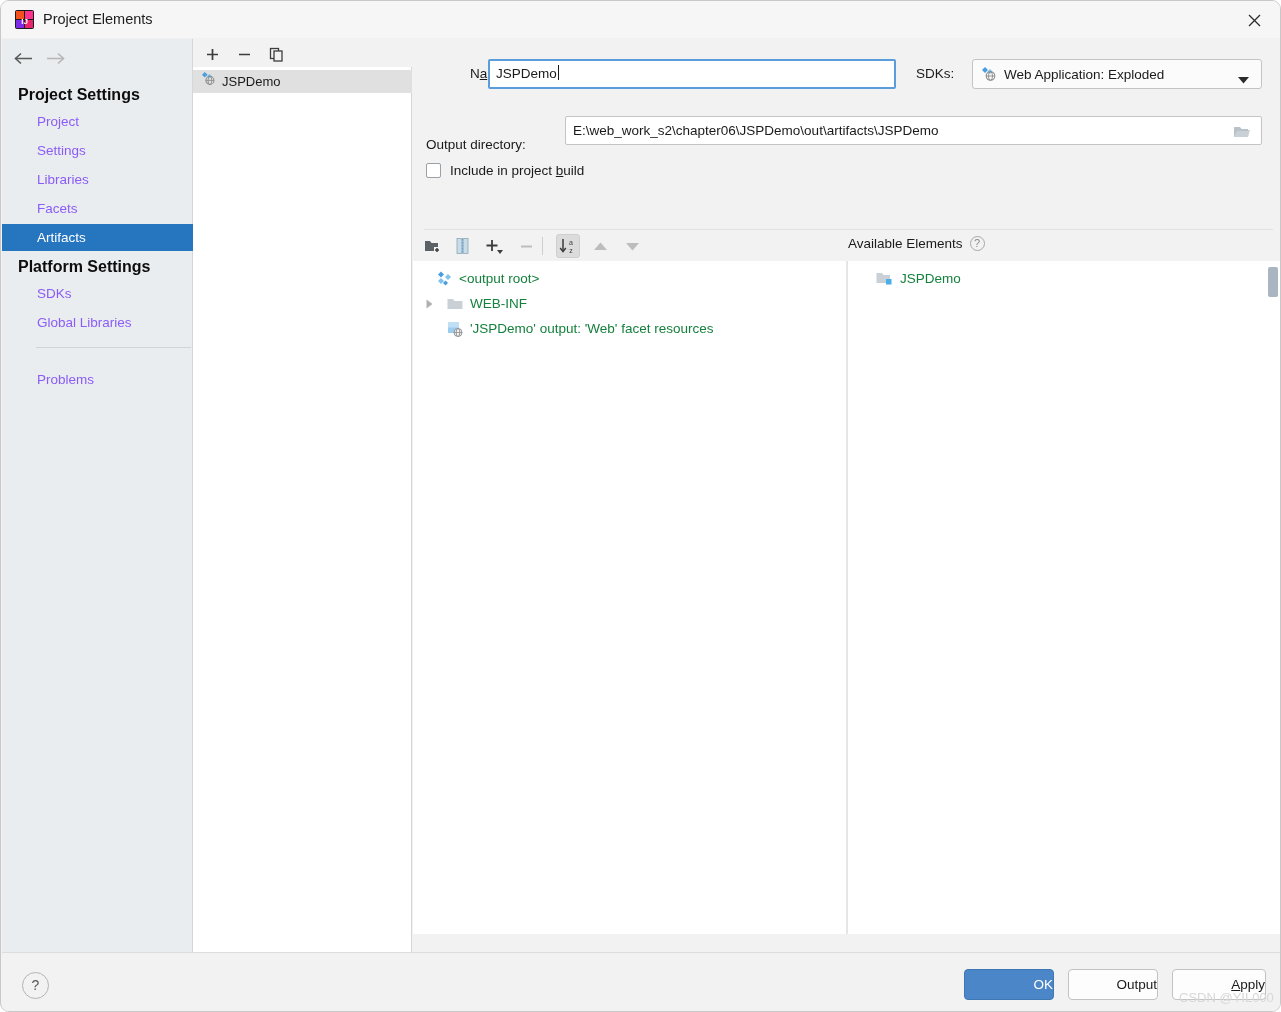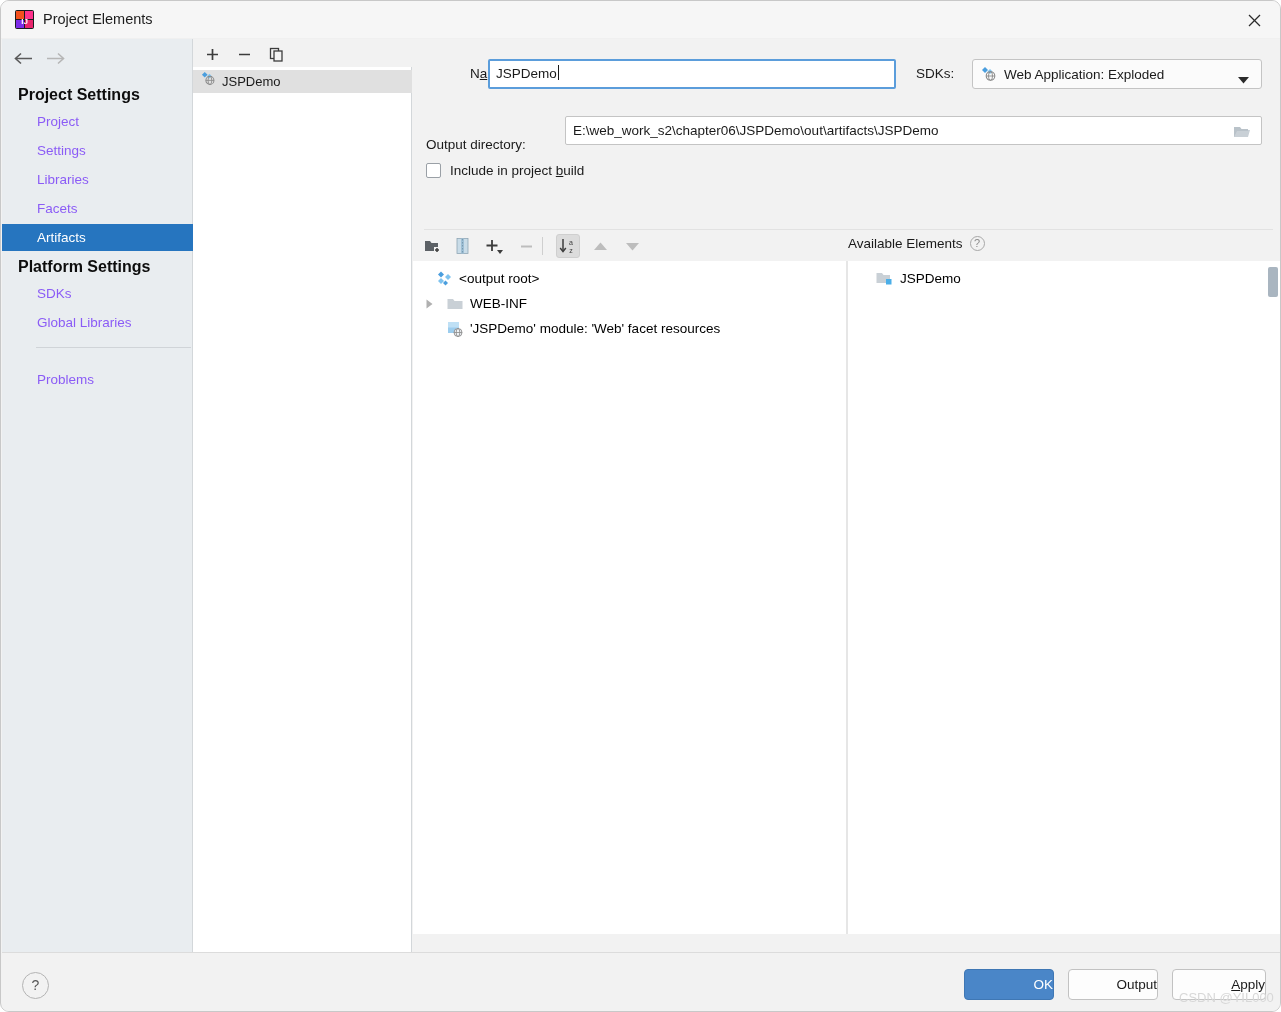--- a/index.html
+++ b/index.html
@@ -349,21 +349,21 @@
     border-radius: 2px;
   }
   .tree-row {
     position: absolute;
     left: 0;
     width: 433px;
     height: 25px;
     display: flex;
     align-items: center;
     font-size: 13.5px;
-    color: #000000;
+    color: #15803d;
     white-space: nowrap;
   }
   .tree-toggle {
     width: 16px; height: 16px;
     display: flex; align-items: center; justify-content: center;
     flex: none;
   }
 
   
   .content-bottom {
@@ -664,21 +664,21 @@
       <div class="tree-row" style="top:55px; padding-left:34px;">
         <span style="display:flex;margin-right:7px;">
           <svg width="16" height="16" viewBox="0 0 16 16">
             <rect x="1" y="1" width="11" height="11" fill="#9ccdee"></rect>
             <rect x="1" y="1" width="11" height="5.5" fill="#bfe0f5"></rect>
             <circle cx="11" cy="11.5" r="4" fill="#eef2f5" stroke="#8a8a8a" stroke-width="0.9"></circle>
             <line x1="7" y1="11.5" x2="15" y2="11.5" stroke="#8a8a8a" stroke-width="0.8"></line>
             <ellipse cx="11" cy="11.5" rx="1.8" ry="4" fill="none" stroke="#8a8a8a" stroke-width="0.8"></ellipse>
           </svg>
         </span>
-        <span>'JSPDemo' module: 'Web' facet resources</span>
+        <span>'JSPDemo' output: 'Web' facet resources</span>
       </div>
     </div>
 
     <div class="splitter"></div>
 
     <div class="tree-pane-right">
       <div class="scroll-thumb"></div>
       <div class="tree-row" style="top:5px; padding-left:28px;">
         <span style="display:flex;margin-right:7px;">
           <svg width="17" height="15" viewBox="0 0 17 15">

